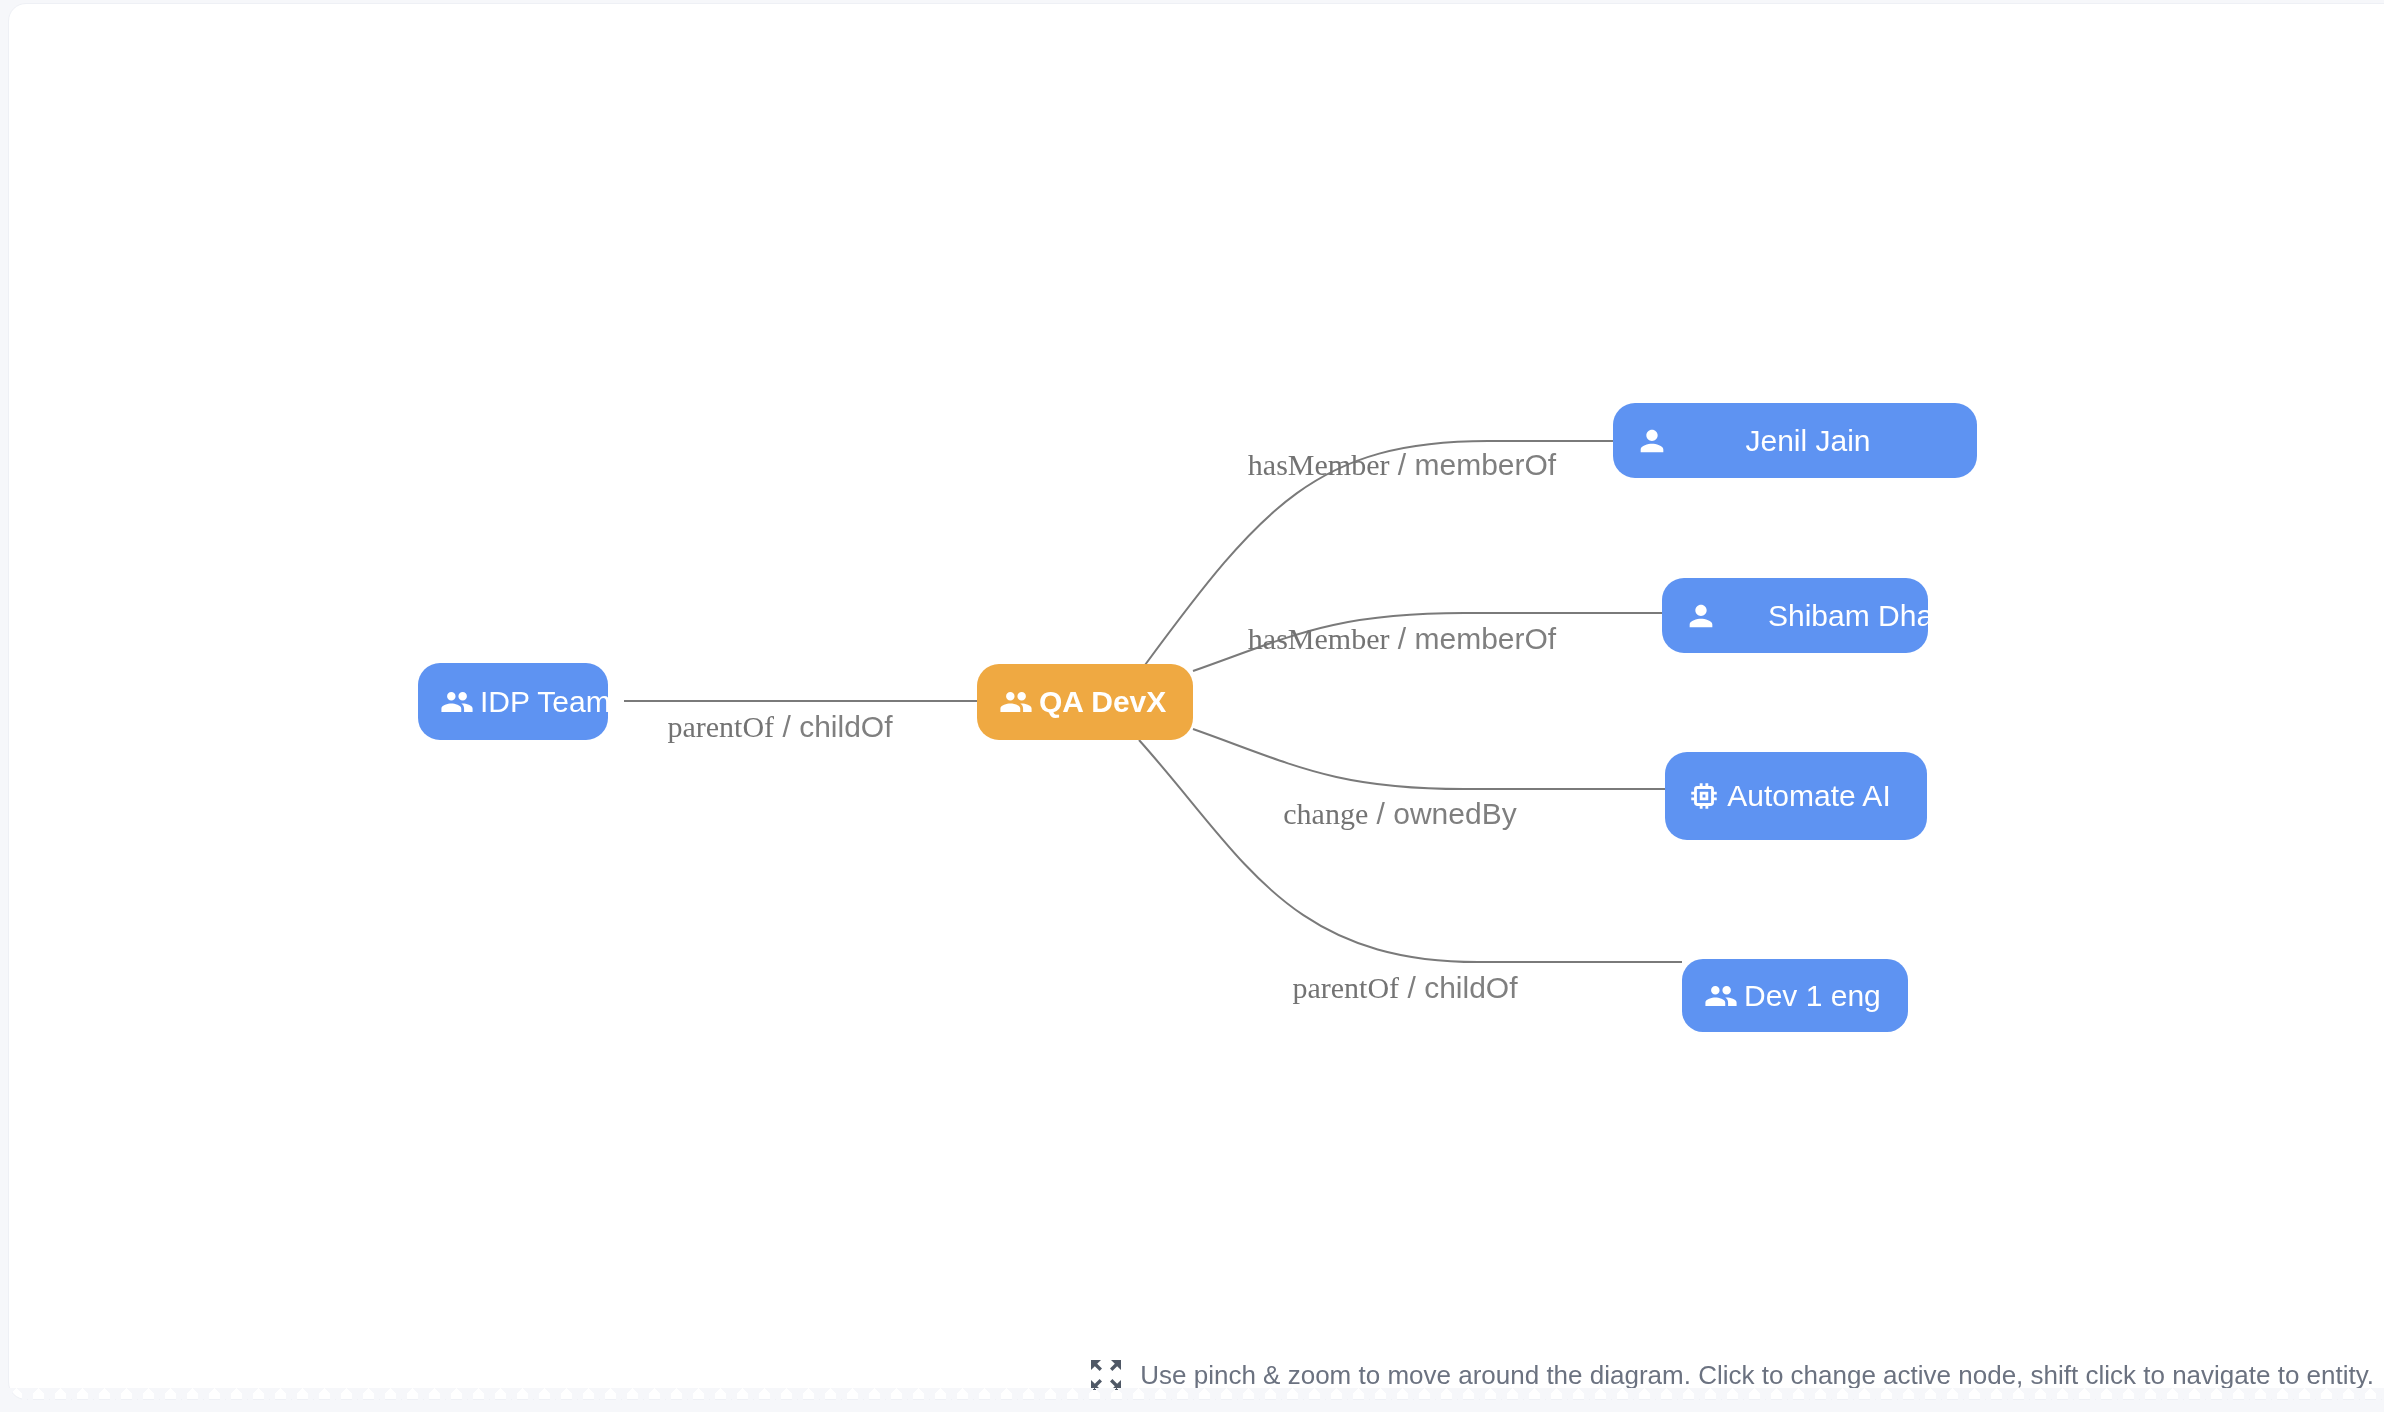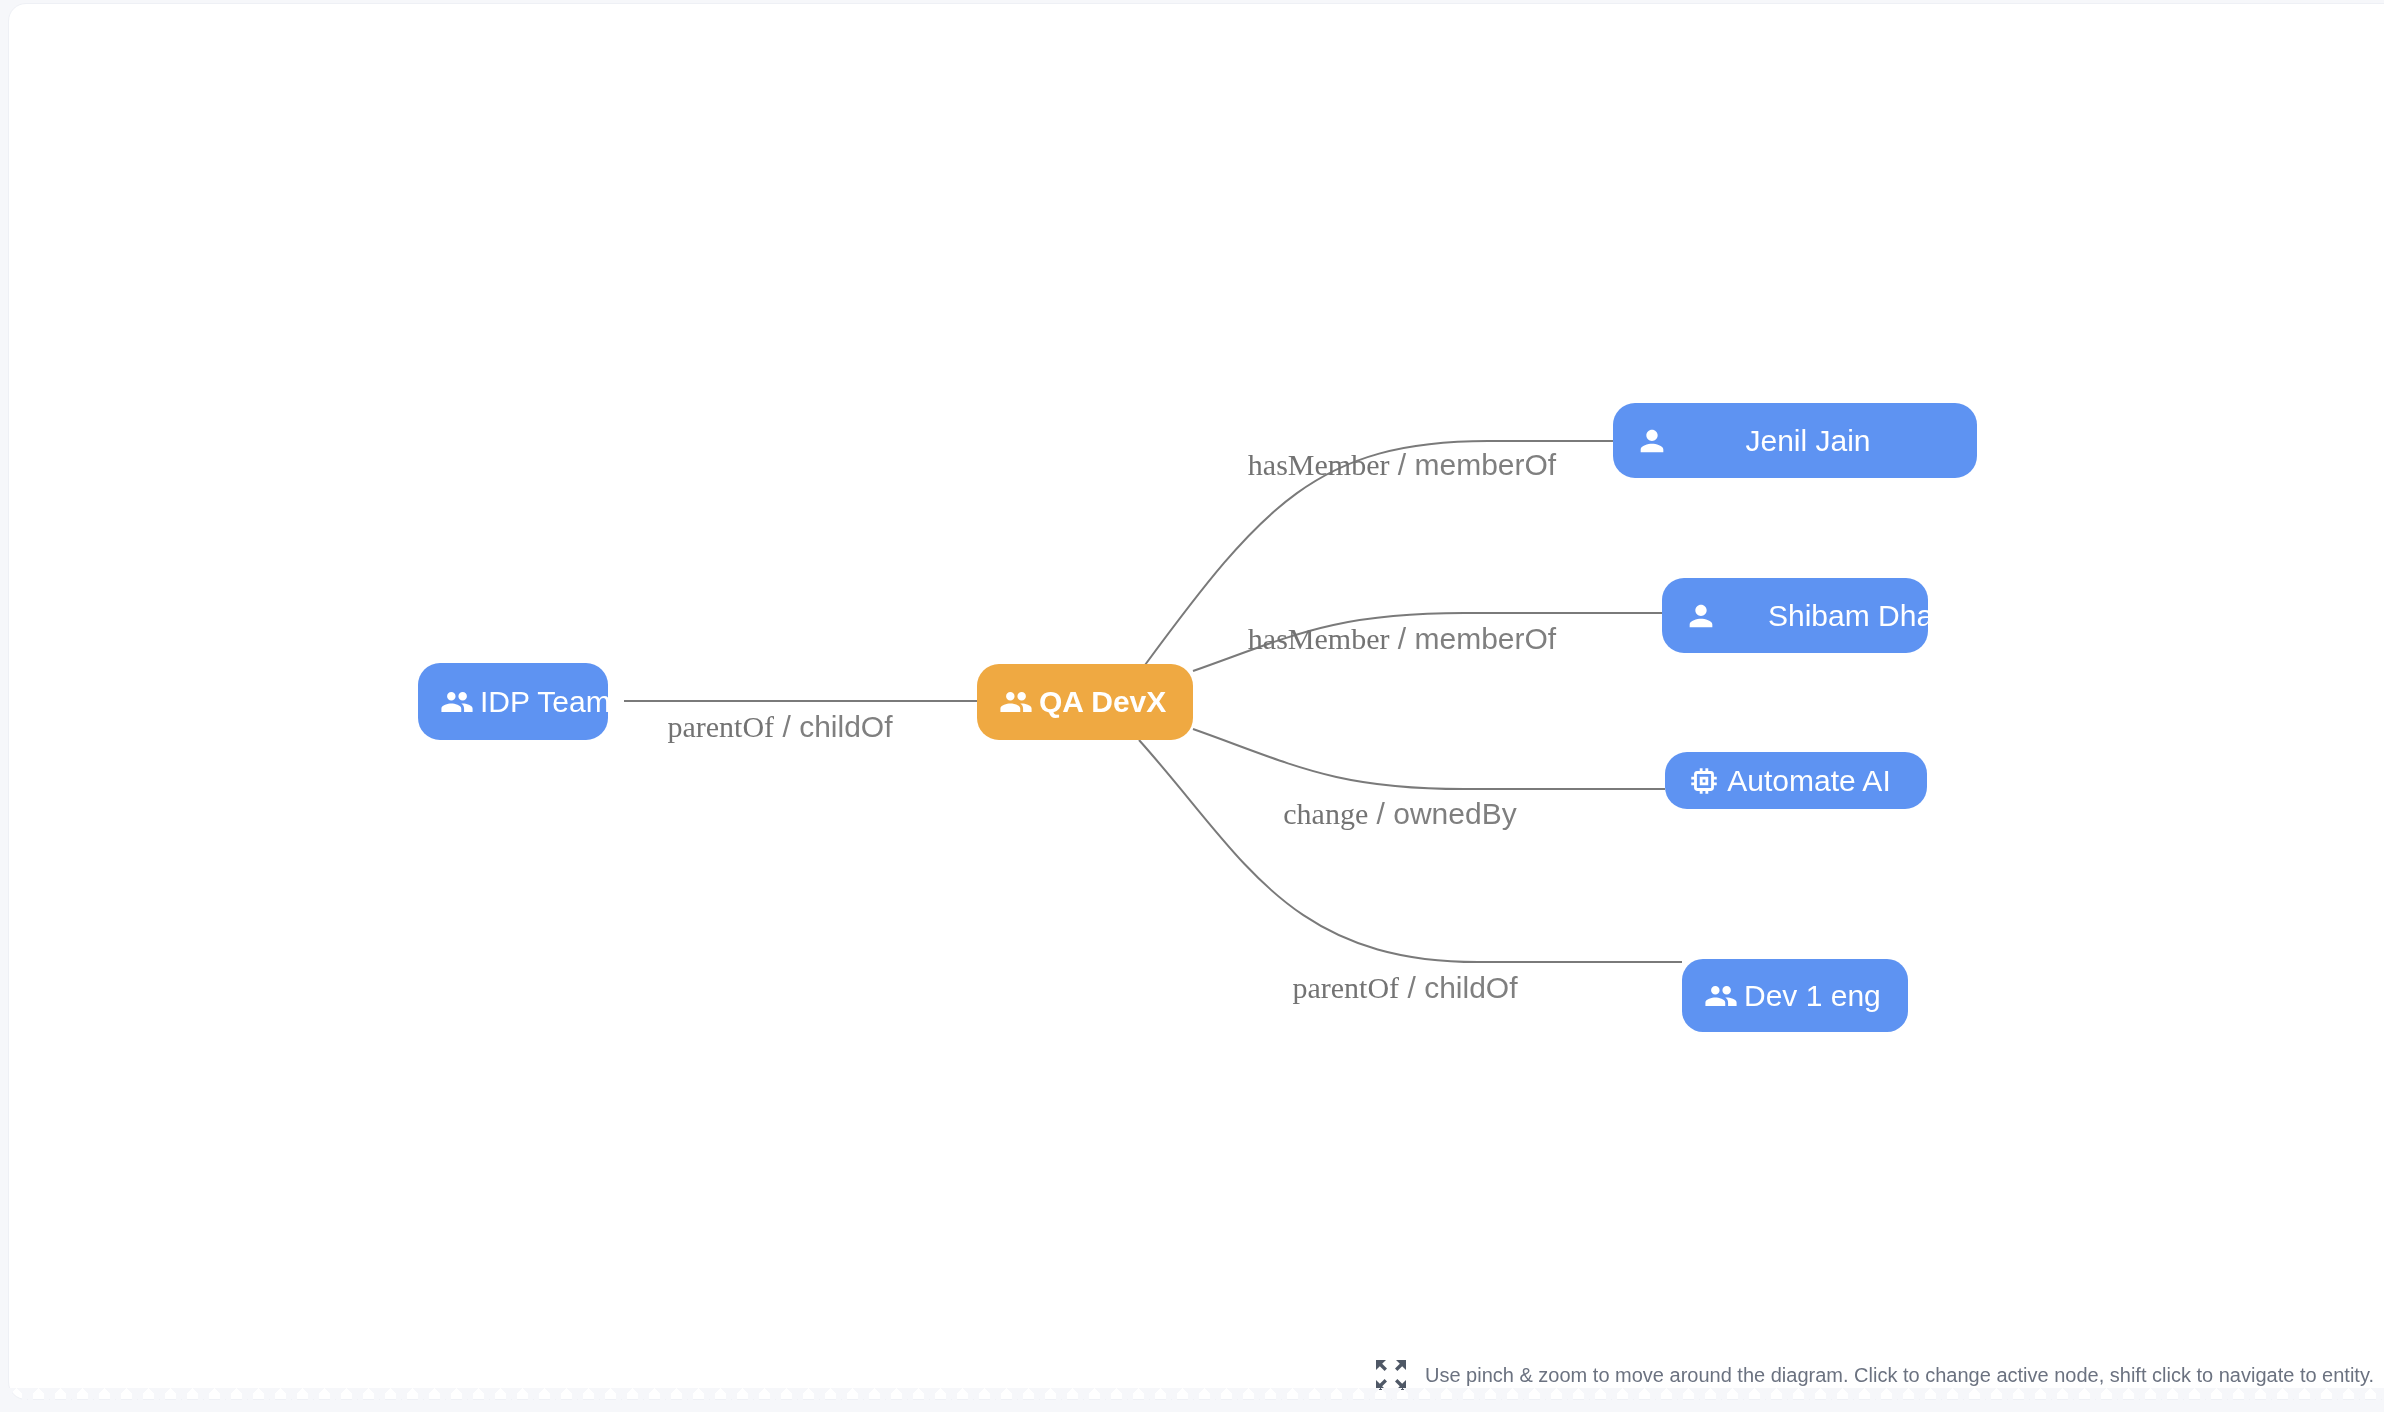--- a/index.html
+++ b/index.html
@@ -64,21 +64,21 @@
   .edge-label .rev { color: #7f7f7f; text-align: right; }
   .hint {
     position: absolute;
     right: 10px;
     top: 1352px;
     height: 46px;
     display: flex;
     align-items: center;
     gap: 14px;
     color: #6b7280;
-    font-size: 20px;
+    font-size: 26px;
     white-space: nowrap;
   }
   .hint-icon {
     width: 40px; height: 40px;
     display: inline-flex;
   }
   .hint-icon svg { width: 100%; height: 100%; fill: #4f5866; }
   .torn-edge {
     position: absolute;
     left: 0; right: 0; bottom: 12px; height: 12px;
@@ -147,21 +147,21 @@
 
   <div class="node node--blue" style="left:1662px; top:578px; width:266px; height:75px;gap:44px;">
     <span class="node-icon">
       <svg viewBox="0 0 24 24">
           <path d="M12 12c2.21 0 4-1.79 4-4s-1.79-4-4-4-4 1.79-4 4 1.79 4 4 4zm0 2c-2.67 0-8 1.34-8 4v2h16v-2c0-2.66-5.33-4-8-4z"></path>
         </svg>
     </span>
     <span class="node-label">Shibam Dhar</span>
   </div>
 
-  <div class="node node--blue" style="left:1665px; top:752px; width:262px; height:57px;">
+  <div class="node node--blue" style="left:1665px; top:752px; width:262px; height:88px;">
     <span class="node-icon">
       <svg viewBox="0 0 24 24">
           <path d="M15 9H9v6h6V9zm-2 4h-2v-2h2v2zm8-2V9h-2V7c0-1.1-.9-2-2-2h-2V3h-2v2h-2V3H9v2H7c-1.1 0-2 .9-2 2v2H3v2h2v2H3v2h2v2c0 1.1.9 2 2 2h2v2h2v-2h2v2h2v-2h2c1.1 0 2-.9 2-2v-2h2v-2h-2v-2h2zm-4 6H7V7h10v10z"></path>
         </svg>
     </span>
     <span class="node-label">Automate AI</span>
   </div>
 
   <div class="node node--blue" style="left:1682px; top:959px; width:226px; height:73px;border-radius:21px;">
     <span class="node-icon">

